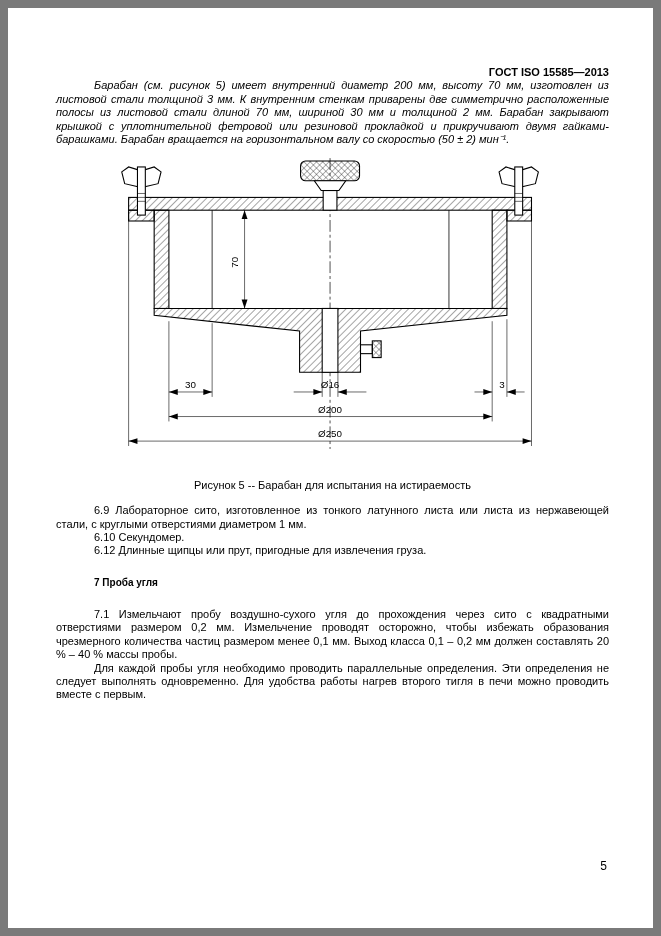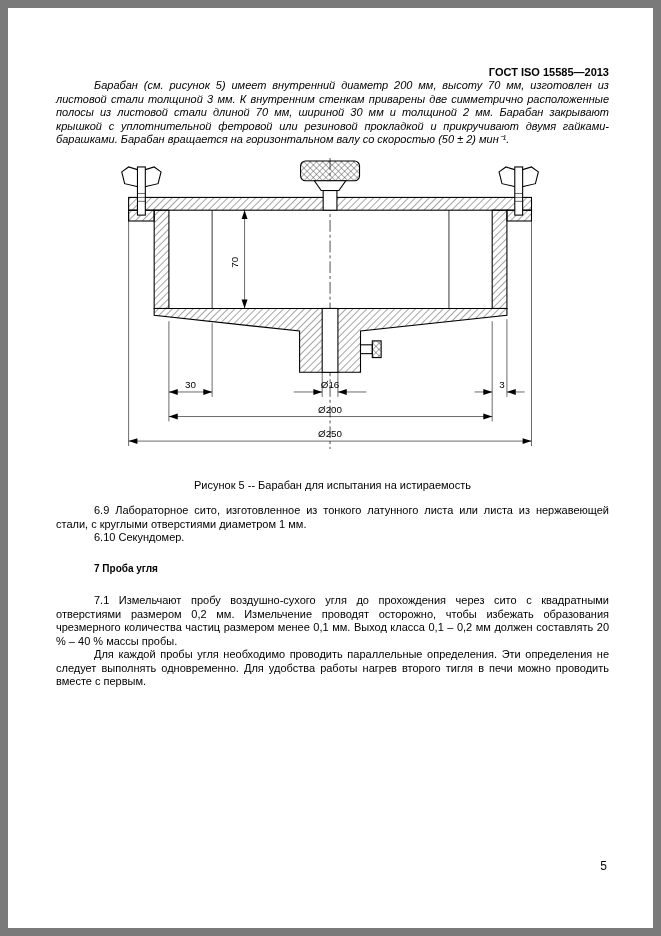--- a/index.html
+++ b/index.html
@@ -156,20 +156,21 @@
         <text class="dimtext" x="227" y="284" text-anchor="middle">Ø250</text>
       </g>
     </svg>
   </div>
 
   <div class="caption">Рисунок 5 -- Барабан для испытания на истираемость</div>
 
   <div class="items">
     <p class="para indent">6.9 Лабораторное сито, изготовленное из тонкого латунного листа или листа из нержавеющей стали, с круглыми отверстиями диаметром 1 мм.</p>
     <p class="para indent">6.10 Секундомер.</p>
+    <p class="para indent">6.12 Длинные щипцы или прут, пригодные для извлечения груза.</p>
   </div>
 
   <h2 class="sec">7 Проба угля</h2>
   <p class="para indent">7.1 Измельчают пробу воздушно-сухого угля до прохождения через сито с квадратными отверстиями размером 0,2 мм. Измельчение проводят осторожно, чтобы избежать образования чрезмерного количества частиц размером менее 0,1 мм. Выход класса 0,1 – 0,2 мм должен составлять 20 % – 40 % массы пробы.</p>
 
   <p class="para indent">Для каждой пробы угля необходимо проводить параллельные определения. Эти определения не следует выполнять одновременно. Для удобства работы нагрев второго тигля в печи можно проводить вместе с первым.</p>
 
   <div class="page-number">5</div>
 
 </div>

